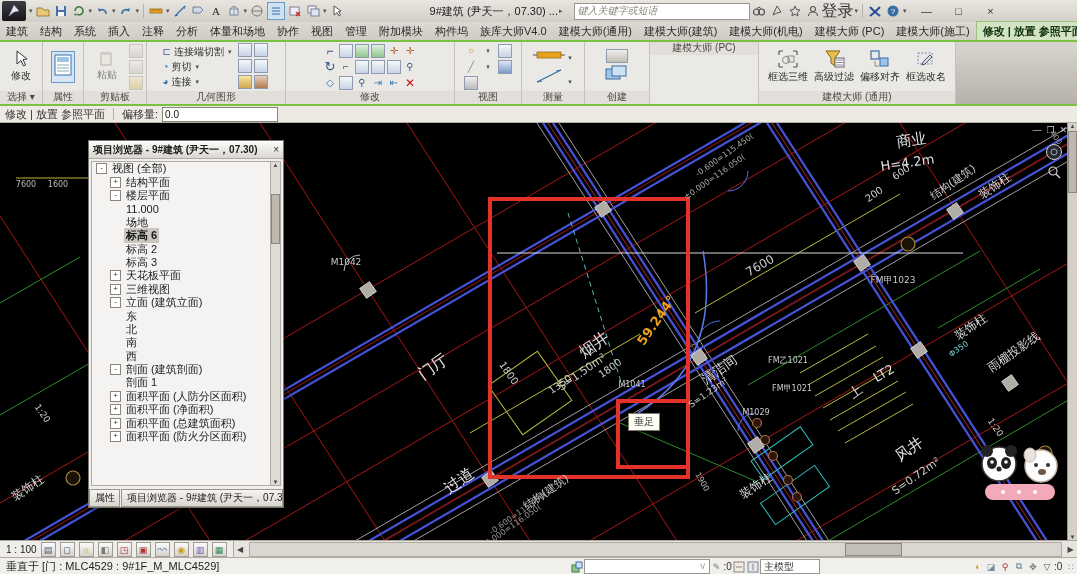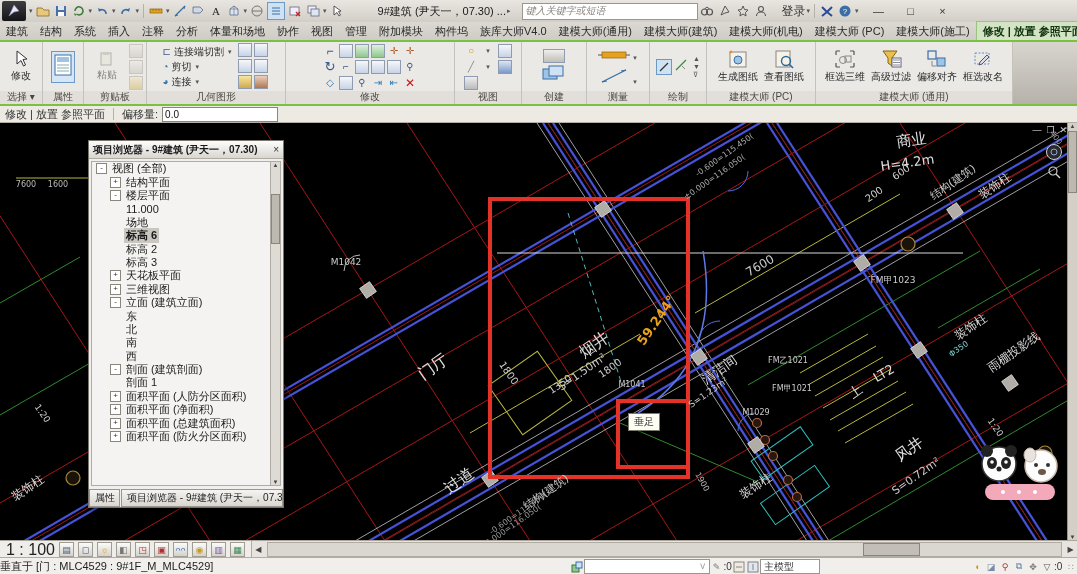--- a/index.html
+++ b/index.html
@@ -8,21 +8,21 @@
        -webkit-font-smoothing:antialiased;}
   .abs{position:absolute;}
   
   #titlebar{left:0;top:0;width:1077px;height:22px;background:linear-gradient(#e9e6e1,#d2cec7);
     display:flex;align-items:center;font-size:11px;color:#222;}
   .qi{width:16px;height:16px;display:inline-flex;align-items:center;justify-content:center;margin:0 1px;flex:none;}
   .qi svg{display:block;}
   .ddw{font-size:7px;color:#555;margin:0 1px;}
   .qsep{width:1px;height:14px;background:#b5b1a9;margin:0 3px;}
   #appbtn{width:24px;height:20px;background:linear-gradient(#3e3e42,#141418);display:flex;align-items:center;justify-content:center;margin:0 2px;border-radius:2px;}
-  #doctitle{margin-left:32px;white-space:nowrap;color:#1a1a1a;}
+  #doctitle{margin-left:84px;white-space:nowrap;color:#1a1a1a;}
   #searchbox{margin-left:10px;width:168px;height:15px;background:#fff;border:1px solid #9a968e;
     font-size:10px;color:#8a867e;font-style:italic;padding:0 3px;display:flex;align-items:center;overflow:hidden;}
   .winbtn{width:26px;height:18px;display:flex;align-items:center;justify-content:center;font-size:11px;color:#333;margin-left:6px;}
   
   #tabsrow{left:0;top:22px;width:1077px;height:18px;background:linear-gradient(#dcd9d3,#cfccc5);
     display:flex;align-items:flex-end;border-bottom:2px solid #7ac143;}
   .rtab{font-size:11px;color:#2a2a2a;padding:2px 6px 1px 6px;white-space:nowrap;}
   .rtab.ctx{background:#d3e4c5;border:1px solid #9bc27e;border-bottom:none;color:#12330f;font-weight:bold;}
   
   #ribbon{left:0;top:42px;width:1077px;height:62px;background:#ebe9e5;display:flex;border-bottom:2px solid #7ac143;}
@@ -72,30 +72,30 @@
     display:flex;flex-direction:column;align-items:center;font-size:6px;color:#444;}
   #btreethumb{width:7px;height:48px;background:#bdb9b1;border:1px solid #8a867e;margin-top:26px;}
   #btabs{height:18px;display:flex;gap:1px;padding:1px 0 0 0;}
   .btab{background:linear-gradient(#f5f4f2,#d9d6d0);border:1px solid #9a968e;font-size:10px;color:#222;
     display:flex;align-items:center;padding:0 5px;white-space:nowrap;overflow:hidden;}
   
   #sticker{position:absolute;right:12px;bottom:28px;}
   
   #vcrow{left:0;top:540px;width:1077px;height:17px;background:#e7e4df;border-top:1px solid #aaa69e;display:flex;align-items:center;}
   #vcbar{display:flex;align-items:center;gap:4px;padding:0 6px;height:100%;background:#efedea;border-right:1px solid #b0aca4;}
-  #scalebox{font-size:16px;color:#222;white-space:nowrap;}
+  #scalebox{font-size:10px;color:#222;white-space:nowrap;}
   .vci{width:13px;height:13px;border:1px solid #a09c94;background:linear-gradient(#fbfbfa,#d5d2cb);
        display:flex;align-items:center;justify-content:center;font-size:9px;color:#4a5a7a;flex:none;}
   #hscroll{flex:1;height:13px;background:#dad7d1;border:1px solid #b0aca4;margin:0 2px;position:relative;}
   #hthumb{position:absolute;left:595px;top:0;width:55px;height:11px;background:#c3bfb8;border:1px solid #8a867e;}
   .harr{width:13px;height:13px;display:flex;align-items:center;justify-content:center;font-size:8px;color:#444;flex:none;}
   
   #statusbar{left:0;top:557px;width:1077px;height:17px;background:#f1efec;border-top:1px solid #b0aca4;
     display:flex;align-items:center;font-size:11px;color:#222;}
-  #prompt{padding-left:0;white-space:nowrap;}
+  #prompt{padding-left:6px;white-space:nowrap;}
   .sbox{height:13px;background:#fff;border:1px solid #9a968e;font-size:10px;color:#333;display:flex;align-items:center;padding:0 3px;}
   .sic{width:14px;height:13px;display:flex;align-items:center;justify-content:center;font-size:9px;flex:none;}
   .cnt{font-size:10px;color:#333;}
   #grip{margin-left:6px;margin-right:2px;color:#9a968e;font-size:9px;letter-spacing:1px;}
 </style>
 </head>
 <body>
 
 <div id="titlebar" class="abs">
   <span id="appbtn">
@@ -216,21 +216,21 @@
       <svg width="14" height="14">
         <path d="M7 2 L8.5 5.5 L12 6 L9.5 8.5 L10 12 L7 10 L4 12 L4.5 8.5 L2 6 L5.5 5.5z" fill="none" stroke="#555" stroke-width="1"></path>
       </svg>
     </span>
   <span class="qi">
       <svg width="14" height="14">
         <circle cx="7" cy="5" r="2.5" fill="none" stroke="#555" stroke-width="1.1"></circle>
         <path d="M2.5 12 a4.5 4 0 0 1 9 0" fill="none" stroke="#555" stroke-width="1.1"></path>
       </svg>
     </span>
-  <span style="font-size:12px;color:#333;margin-left:12px;">登录</span>
+  <span style="font-size:16px;color:#333;">登录</span>
   <span class="ddw">▾</span>
     <span class="qsep"></span>
   <span class="qi">
       <svg width="14" height="14">
         <path d="M2 3 L7 8 L2 12 M12 3 L7 8 L12 12" stroke="#2a4a9a" stroke-width="2" fill="none"></path>
       </svg>
     </span>
   <span class="qi">
       <svg width="14" height="14">
         <circle cx="7" cy="7" r="5.5" fill="#3a6ea5"></circle>
@@ -377,90 +377,51 @@
           <span class="ddw">▾</span>
           <span class="chip c12" style="background:linear-gradient(#dde6f4,#7a9ac8);"></span>
         <span class="chip c12" style="background:linear-gradient(#eee,#bbb);"></span>
           <span></span>
           <span></span>
       </div>
     </div>
     <div class="pcap">视图</div>
   </div>
 
-  <div class="panel" style="width:64px;">
-    <div class="pbody">
-      <div style="display:flex;flex-direction:column;gap:2px;align-items:center;">
-        <span class="chip" style="width:20px;height:12px;background:linear-gradient(#eee,#c2beb6);"></span>
-        <span><svg width="26" height="16">
-              <rect x="2" y="4" width="14" height="10" fill="#9ec4e8" stroke="#3a6ea5"></rect>
-              <rect x="8" y="1" width="14" height="10" fill="#cfe2f4" stroke="#3a6ea5"></rect>
-            </svg></span>
-      </div>
-    </div>
-    <div class="pcap">创建</div>
-  </div>
-
   <div class="panel" style="width:62px;">
     <div class="pbody">
       <div style="display:flex;flex-direction:column;gap:4px;">
         <span><svg width="34" height="10">
               <rect x="4" y="2" width="24" height="6" fill="#e8a11d" stroke="#8a6210" stroke-width="0.7"></rect>
               <path d="M0 5 h4 M28 5 h4" stroke="#555"></path>
             </svg><span class="ddw">▾</span></span>
         <span><svg width="34" height="16">
               <path d="M4 14 L28 2" stroke="#3a6ea5" stroke-width="1.3"></path>
               <path d="M4 14 l5 -1 M28 2 l-5 1" stroke="#3a6ea5"></path>
             </svg><span class="ddw">▾</span></span>
       </div>
     </div>
     <div class="pcap">测量</div>
   </div>
 
-  <div class="panel" style="width:56px;">
+  <div class="panel" style="width:64px;">
     <div class="pbody">
-      <div class="mgrid" style="grid-template-columns:repeat(2,16px);">
-        <span style="border:1px solid #6a9ac5;background:#cfe2f4;width:14px;height:14px;display:flex;align-items:center;justify-content:center;">
-            <svg width="12" height="12">
-              <path d="M2 10 L10 2" stroke="#333" stroke-width="1.2"></path>
-            </svg>
-          </span>
-        <span><svg width="14" height="14">
-              <path d="M2 12 L12 2" stroke="#3a8a3a" stroke-width="1.2"></path>
-              <path d="M8 8 l3 3" stroke="#888"></path>
+      <div style="display:flex;flex-direction:column;gap:2px;align-items:center;">
+        <span class="chip" style="width:20px;height:12px;background:linear-gradient(#eee,#c2beb6);"></span>
+        <span><svg width="26" height="16">
+              <rect x="2" y="4" width="14" height="10" fill="#9ec4e8" stroke="#3a6ea5"></rect>
+              <rect x="8" y="1" width="14" height="10" fill="#cfe2f4" stroke="#3a6ea5"></rect>
             </svg></span>
       </div>
-      <div style="display:flex;flex-direction:column;gap:1px;margin-left:2px;color:#555;font-size:7px;">
-        <span>▲</span>
-        <span>▼</span>
-        <span>⊽</span>
-      </div>
-    </div>
-    <div class="pcap">绘制</div>
-  </div>
+    </div>
+    <div class="pcap">创建</div>
+  </div>
+
 
   <div class="panel" style="width:108px;">
-    <div class="pbody">
-      <div class="bigbtn">
-        <svg width="22" height="20">
-            <rect x="3" y="3" width="16" height="15" fill="#f6f2e8" stroke="#8a867e"></rect>
-            <circle cx="11" cy="11" r="4" fill="#9ec4e8" stroke="#3a6ea5"></circle>
-            <path d="M4 1 l1.5 3 L2 4z" fill="#e8892a"></path>
-          </svg>
-        <span class="blab">生成图纸</span>
-      </div>
-      <div class="bigbtn">
-        <svg width="22" height="20">
-            <rect x="3" y="2" width="14" height="16" fill="#f6f2e8" stroke="#8a867e"></rect>
-            <circle cx="13" cy="12" r="4.5" fill="none" stroke="#2a6a9a" stroke-width="1.4"></circle>
-            <path d="M16 15 l4 4" stroke="#2a6a9a" stroke-width="1.6"></path>
-          </svg>
-        <span class="blab">查看图纸</span>
-      </div>
-    </div>
     <div class="pcap">建模大师 (PC)</div>
   </div>
 
   <div class="panel" style="width:196px;">
     <div class="pbody">
       <div class="bigbtn">
         <svg width="22" height="20">
             <path d="M2 2 h4 M16 2 h4 M2 18 h4 M16 18 h4 M2 2 v4 M2 14 v4 M20 2 v4 M20 14 v4" stroke="#555" stroke-width="1.2" fill="none"></path>
             <circle cx="9" cy="11" r="3.5" fill="none" stroke="#888"></circle>
             <rect x="11" y="7" width="6" height="6" fill="none" stroke="#888"></rect>

